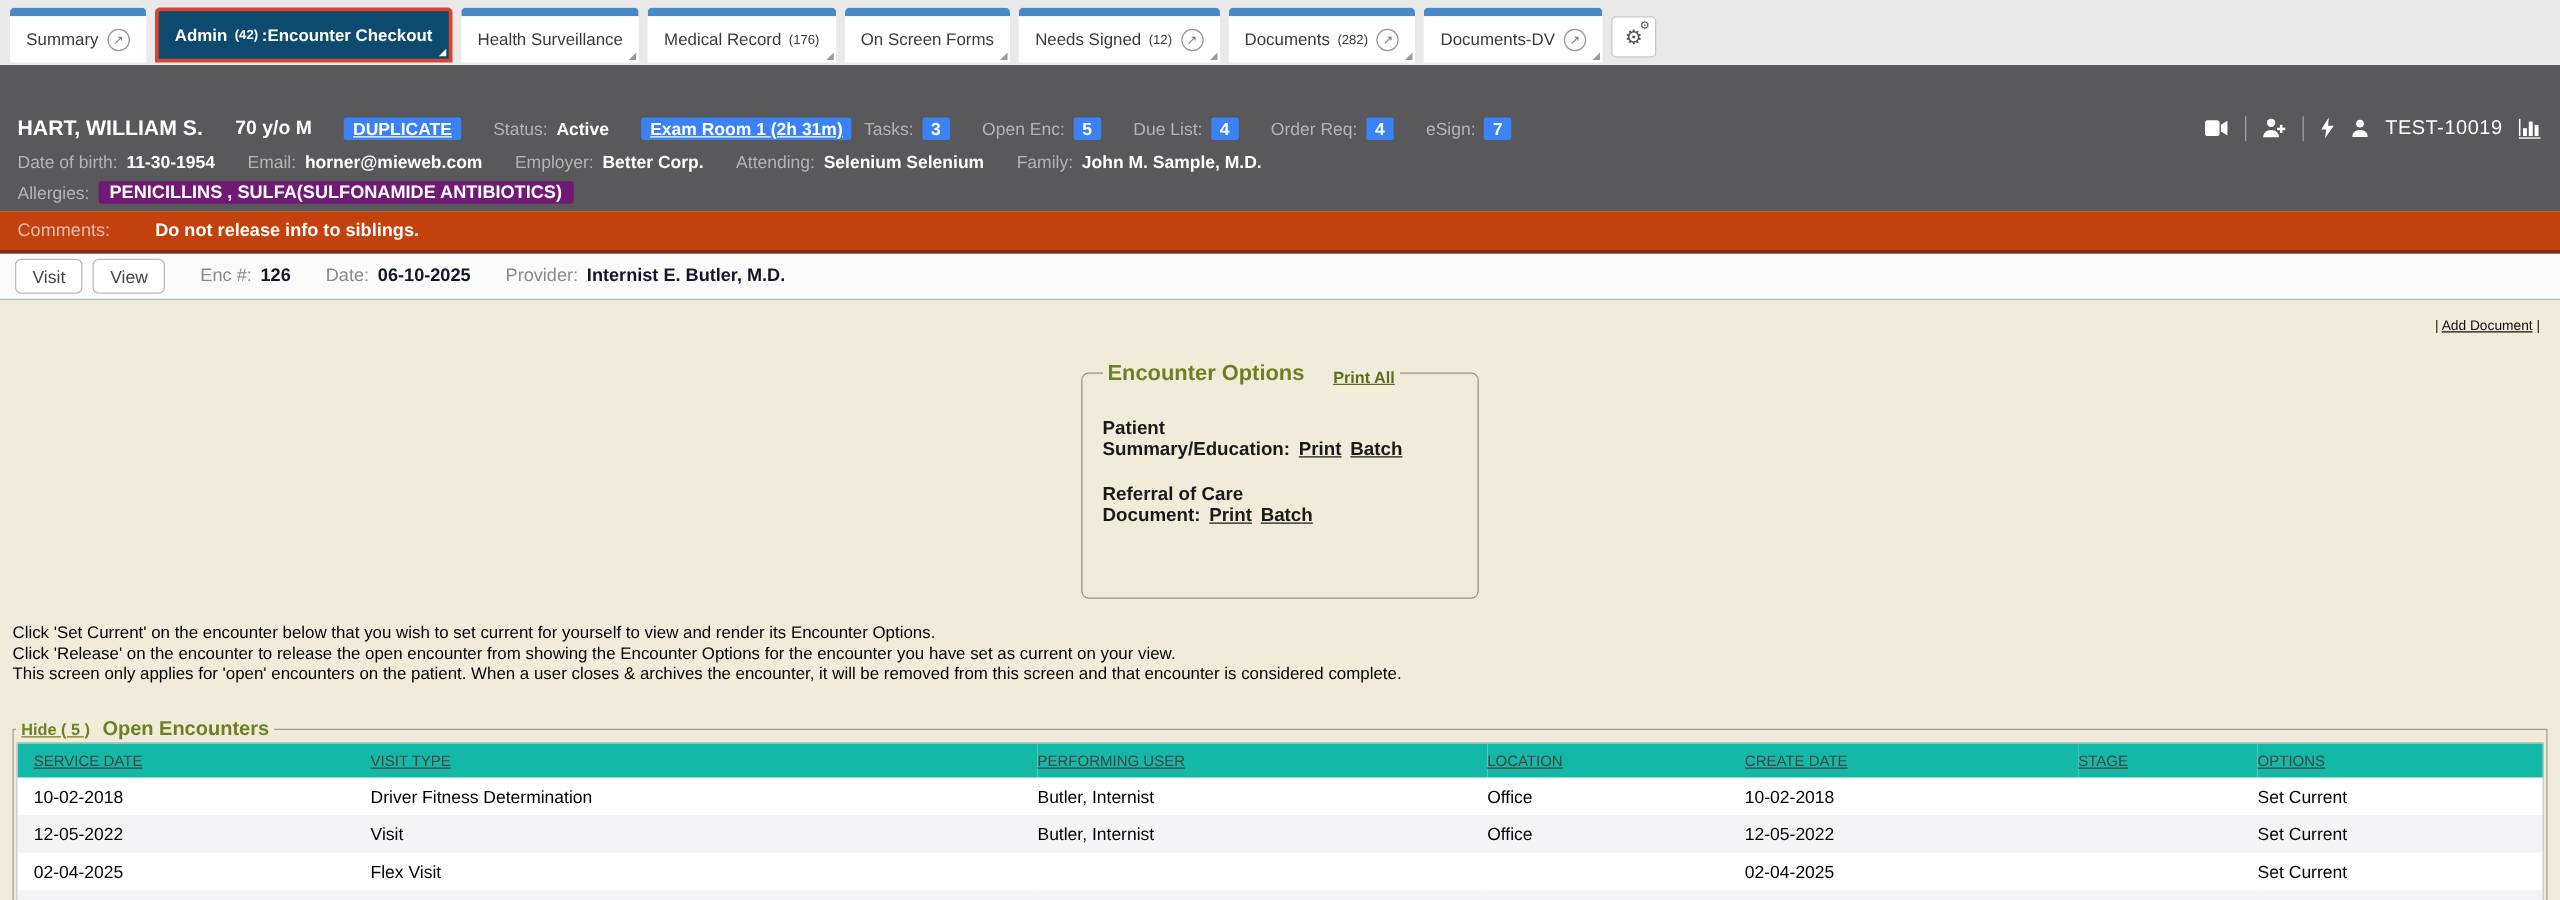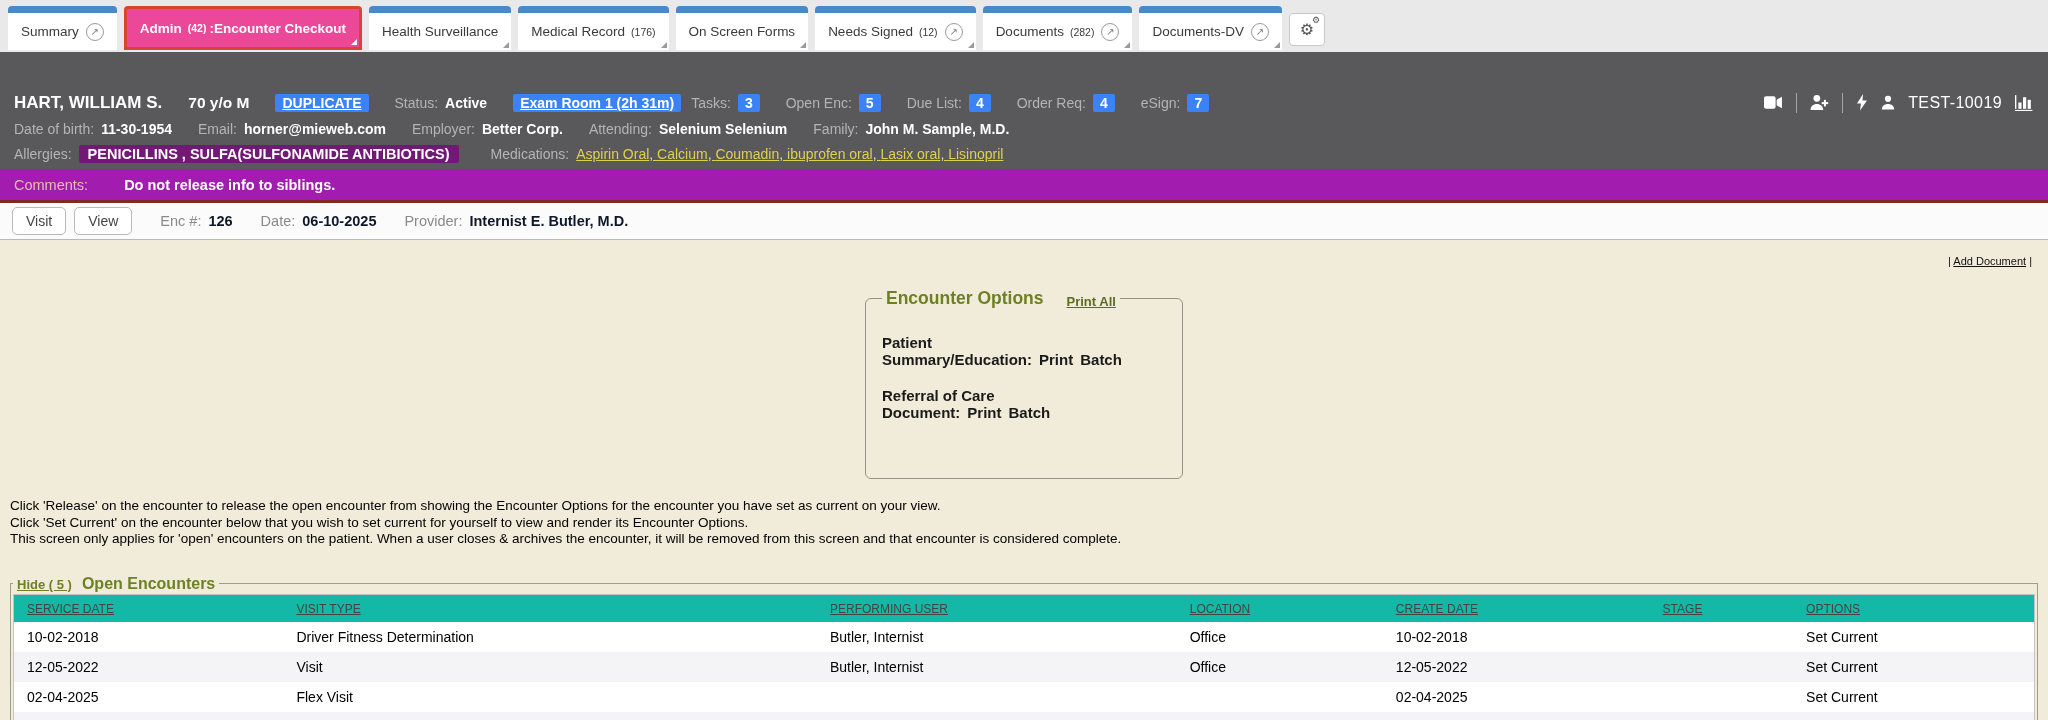--- a/index.html
+++ b/index.html
@@ -12,21 +12,21 @@
 
   
   .tabbar { background:#e9e9e9; height:52px; display:flex; align-items:flex-start;
             padding:6px 8px 0 8px; gap:7px; }
   .tab { position:relative; background:#fff; border-top:7px solid #4a89c8;
          border-radius:4px 4px 0 0; height:44px; display:flex; align-items:center;
          gap:7px; padding:0 13px; color:#3a3a3a; font-size:13.5px; cursor:pointer; }
   .tab .count { font-size:10.5px; margin-left:-1px; }
   .tab.corner::after { content:""; position:absolute; right:2px; bottom:2px;
          border-left:6px solid transparent; border-bottom:6px solid #9a9a9a; }
-  .tab.active { background:#ec4899; border:3px solid #d6452f; color:#fff; font-weight:700; }
+  .tab.active { background:#0c4a6e; border:3px solid #d6452f; color:#fff; font-weight:700; }
   .tab.active::after { border-bottom-color:#fff; }
   .pop { width:18px; height:18px; border:1px solid #9a9a9a; border-radius:50%;
          display:inline-flex; align-items:center; justify-content:center;
          font-size:10px; color:#777; background:#fff; flex:0 0 auto; }
   .gearbtn { position:relative; margin-top:7px; height:33px; width:36px; background:#fff;
          border:1px solid #c9c9c9; border-radius:4px; display:flex; align-items:center;
          justify-content:center; color:#555; font-size:16px; cursor:pointer; }
   .gearbtn .gear-sm { position:absolute; top:1px; right:4px; font-size:9px; }
 
   
@@ -43,21 +43,21 @@
   .hicons { margin-left:auto; display:flex; align-items:center; gap:13px; }
   .hdiv { width:1px; height:20px; background:rgba(255,255,255,.45); }
   .hicons svg { display:block; cursor:pointer; }
   .chart-id { font-size:16px; letter-spacing:.4px; }
   .meds { display:inline; }
   .med { color:#e0cf4e; text-decoration:underline; cursor:pointer; }
   .med:not(:last-child)::after { content:", "; color:#ddd; text-decoration:none; }
   .allergy-badge { background:#701a75; font-weight:700; padding:1px 9px; border-radius:2px; font-size:14.5px; }
 
   
-  .comments { background:#a21caf; color:#fff; height:34px; display:flex; align-items:center;
+  .comments { background:#c2410c; color:#fff; height:34px; display:flex; align-items:center;
               padding:0 14px; gap:36px; border-bottom:3px solid #7c2c1d; font-size:14.5px; }
   .comments .clbl { color:#e3beb4; }
   .comments .cval { font-weight:700; }
 
   
   .encbar { background:#fbfbfb; height:37px; display:flex; align-items:center;
             padding:0 12px; gap:28px; border-bottom:1px solid #b9b9b9; font-size:14.5px; }
   .encbar .btns { display:flex; gap:8px; }
   .btn { background:#fff; border:1px solid #b9b9b9; border-radius:5px; padding:5px 13px;
          font-size:14px; color:#444; font-family:"Liberation Sans",sans-serif; cursor:pointer; }
@@ -68,21 +68,21 @@
   .content { background:#f1ecd9; }
   .adddoc { text-align:right; padding:15px 16px 0; font-size:11px; color:#111; }
   .adddoc a { color:#111; text-decoration:underline; cursor:pointer; }
 
   fieldset.eo { width:318px; margin:21px auto 0; border:1px solid #979287; border-radius:6px;
                 padding:10px 16px 38px; }
   fieldset.eo legend { display:flex; align-items:flex-end; gap:23px; padding:0 4px; }
   .eo-title { font-size:17.5px; font-weight:700; color:#6e8025; }
   .eo-printall { font-size:13px; font-weight:700; color:#5c6d20; text-decoration:underline; cursor:pointer; }
   .eo-row { font-size:15px; font-weight:700; color:#1a1a1a; margin:15px 0 19px; }
-  .eo-row a { color:#1a1a1a; margin-left:7px; cursor:pointer; }
+  .eo-row a { color:#1a1a1a; text-decoration:underline; margin-left:7px; cursor:pointer; }
 
   .instr { margin:19px 0 0 10px; font-size:13.5px; line-height:16.5px; color:#000; }
 
   fieldset.oe { margin:27px 10px 0; border:1px solid #a39c8d; padding:1px 2px 2px; }
   fieldset.oe legend { display:flex; align-items:baseline; gap:10px; padding:0 4px; margin-left:0; }
   .oe-hide { font-size:13px; font-weight:700; color:#6e8025; text-decoration:underline; cursor:pointer; }
   .oe-title { font-size:16px; font-weight:700; color:#6e8025; }
 
   table.enc { width:100%; border-collapse:collapse; background:#fff; border:1px solid #c4c4c4; font-size:14px; }
   table.enc thead th { text-align:left; font-size:12px; color:#444; font-weight:400;
@@ -216,24 +216,20 @@
     <span class="pair">
       <span class="lbl">Family:</span>
       <span class="val">John M. Sample, M.D.</span>
     </span>
   </div>
 
   <div class="pt-row">
     <span class="pair">
       <span class="lbl">Allergies:</span>
       <span class="allergy-badge">PENICILLINS , SULFA(SULFONAMIDE ANTIBIOTICS)</span>
-    </span>
-    <span class="pair" style="margin-left:6px">
-      <span class="lbl">Medications:</span>
-      <span class="meds"><span class="med">Aspirin Oral</span><span class="med">Calcium</span><span class="med">Coumadin</span><span class="med">ibuprofen oral</span><span class="med">Lasix oral</span><span class="med">Lisinopril</span></span>
     </span>
   </div>
 </div>
 
 <div class="comments">
   <span class="clbl">Comments:</span>
   <span class="cval">Do not release info to siblings.</span>
 </div>
 
 <div class="encbar">
@@ -270,22 +266,22 @@
     </legend>
     <div class="eo-row">
       <span>Patient Summary/Education:</span><a>Print</a><a>Batch</a>
     </div>
     <div class="eo-row">
       <span>Referral of Care Document:</span><a>Print</a><a>Batch</a>
     </div>
   </fieldset>
 
   <div class="instr">
+    <div>Click 'Set Current' on the encounter below that you wish to set current for yourself to view and render its Encounter Options.</div>
     <div>Click 'Release' on the encounter to release the open encounter from showing the Encounter Options for the encounter you have set as current on your view.</div>
-    <div>Click 'Set Current' on the encounter below that you wish to set current for yourself to view and render its Encounter Options.</div>
     <div>This screen only applies for 'open' encounters on the patient. When a user closes &amp; archives the encounter, it will be removed from this screen and that encounter is considered complete.</div>
   </div>
 
   <fieldset class="oe">
     <legend>
       <span class="oe-hide">Hide ( 5 )</span>
       <span class="oe-title">Open Encounters</span>
     </legend>
     <table class="enc">
       <colgroup>

